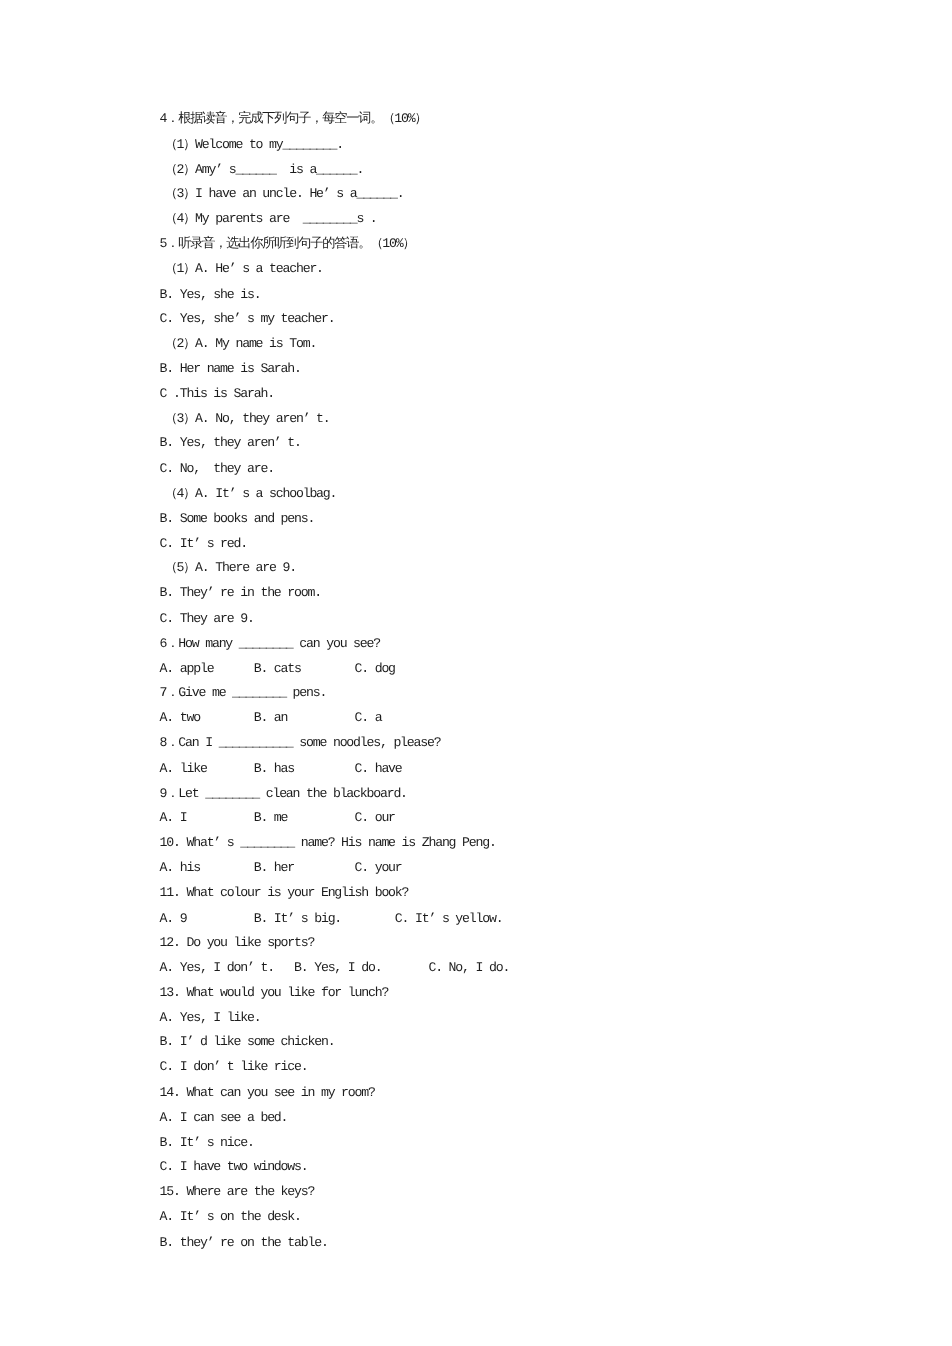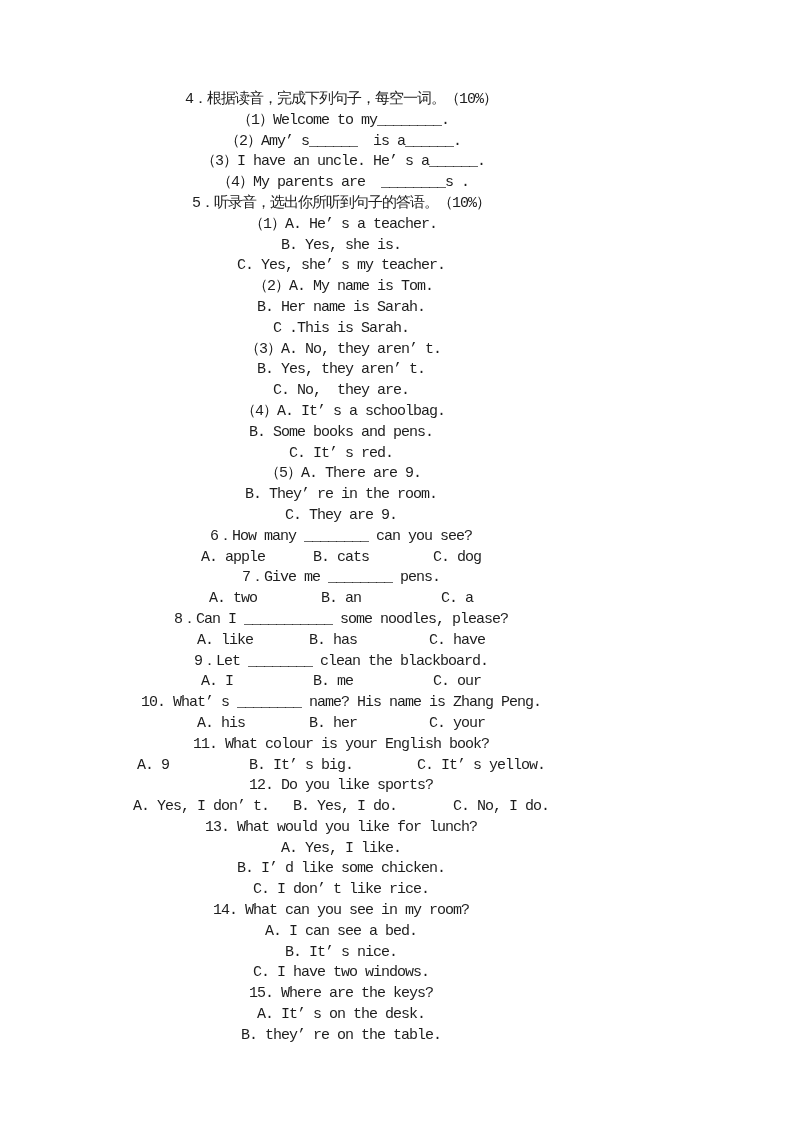--- a/index.html
+++ b/index.html
@@ -11,26 +11,25 @@
     height: 1122px;
     background: #ffffff;
     position: relative;
     overflow: hidden;
     font-family: "Liberation Mono", "DejaVu Sans Mono", monospace;
   }
   .doc {
     position: absolute;
     left: 133px;
     top: 90px;
-    font-size: 15px;
+    font-size: 11px;
     letter-spacing: -1px;
     line-height: 20.8px;
     color: #1d1d1d;
     white-space: pre;
-    text-align: center;
   }
   .line {
     height: 20.8px;
   }
   .indent-paren {
     padding-left: 4px;
   }
 </style>
 </head>
 <body style="background: rgb(255, 255, 255);">

